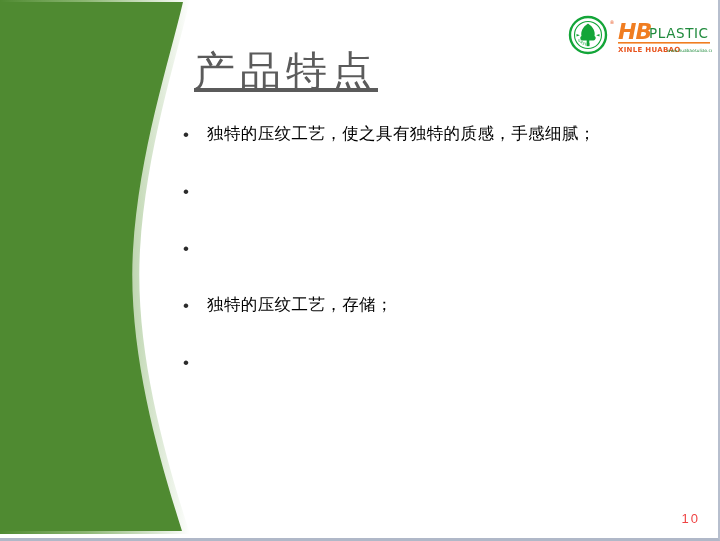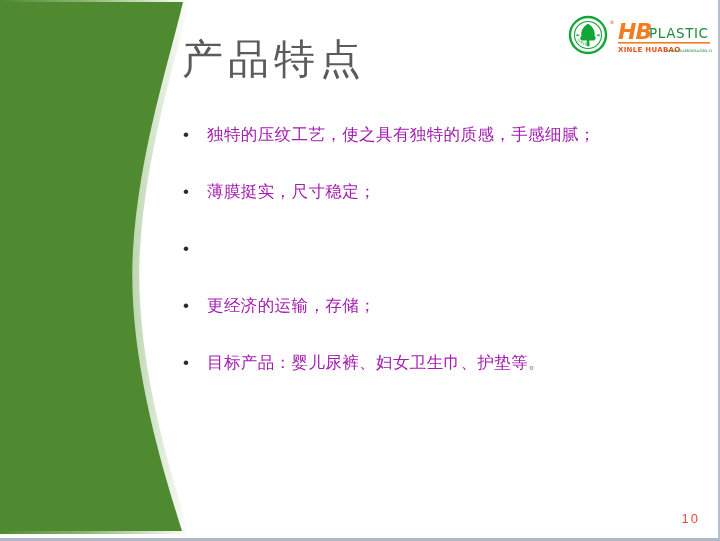--- a/index.html
+++ b/index.html
@@ -32,21 +32,22 @@
     position: absolute;
     left: 182px;
     top: 36px;
     font-family: "DejaVu Serif", "Liberation Serif", serif;
     font-size: 41px;
     line-height: 1.15;
     letter-spacing: 5px;
     color: #5b5b5b;
     white-space: nowrap;
     font-weight: normal;
-    margin: 0;
+    margin: 12px;
+    text-decoration: underline;
   }
   
   #bullets {
     position: absolute;
     left: 181px;
     top: 122px;
     width: 520px;
     margin: 0;
     padding: 0;
     list-style: none;
@@ -61,24 +62,24 @@
     width: 26px;
     font-size: 17px;
     line-height: 26px;
     color: #2b2b2b;
     text-align: left;
     padding-left: 2px;
     box-sizing: border-box;
   }
   .bullet-text {
     flex: 1 1 auto;
-    font-family: Liberation Serif, serif;
+    font-family: Liberation Mono, monospace;
     font-size: 16.5px;
     line-height: 26px;
-    color: #a21caf;
+    color: #000000;
     letter-spacing: 0.4px;
     white-space: nowrap;
   }
   
   #logo {
     position: absolute;
     left: 566px;
     top: 12px;
     width: 146px;
     height: 50px;
@@ -115,32 +116,30 @@
 
   <h1 id="title">产品特点</h1>
 
   <ul id="bullets">
     <li class="bullet-row">
       <span class="bullet-dot">•</span>
       <span class="bullet-text">独特的压纹工艺，使之具有独特的质感，手感细腻；</span>
     </li>
     <li class="bullet-row">
       <span class="bullet-dot">•</span>
-      <span class="bullet-text">薄膜挺实，尺寸稳定；</span>
     </li>
     <li class="bullet-row">
       <span class="bullet-dot">•</span>
     </li>
     <li class="bullet-row">
       <span class="bullet-dot">•</span>
-      <span class="bullet-text">更经济的运输，存储；</span>
+      <span class="bullet-text">独特的压纹工艺，存储；</span>
     </li>
     <li class="bullet-row">
       <span class="bullet-dot">•</span>
-      <span class="bullet-text">目标产品：婴儿尿裤、妇女卫生巾、护垫等。</span>
     </li>
   </ul>
 
   <svg id="logo" viewBox="0 0 146 50" xmlns="http://www.w3.org/2000/svg">
 
     <g>
       <circle cx="22" cy="23" r="18" fill="none" stroke="#13a538" stroke-width="2.4"></circle>
       <circle cx="22" cy="23" r="13.5" fill="none" stroke="#13a538" stroke-width="1.1"></circle>
 
       <path d="M22 11.5 C16.5 15 14.5 20 15.5 24 C13.5 25 14 28 16.5 28.5

